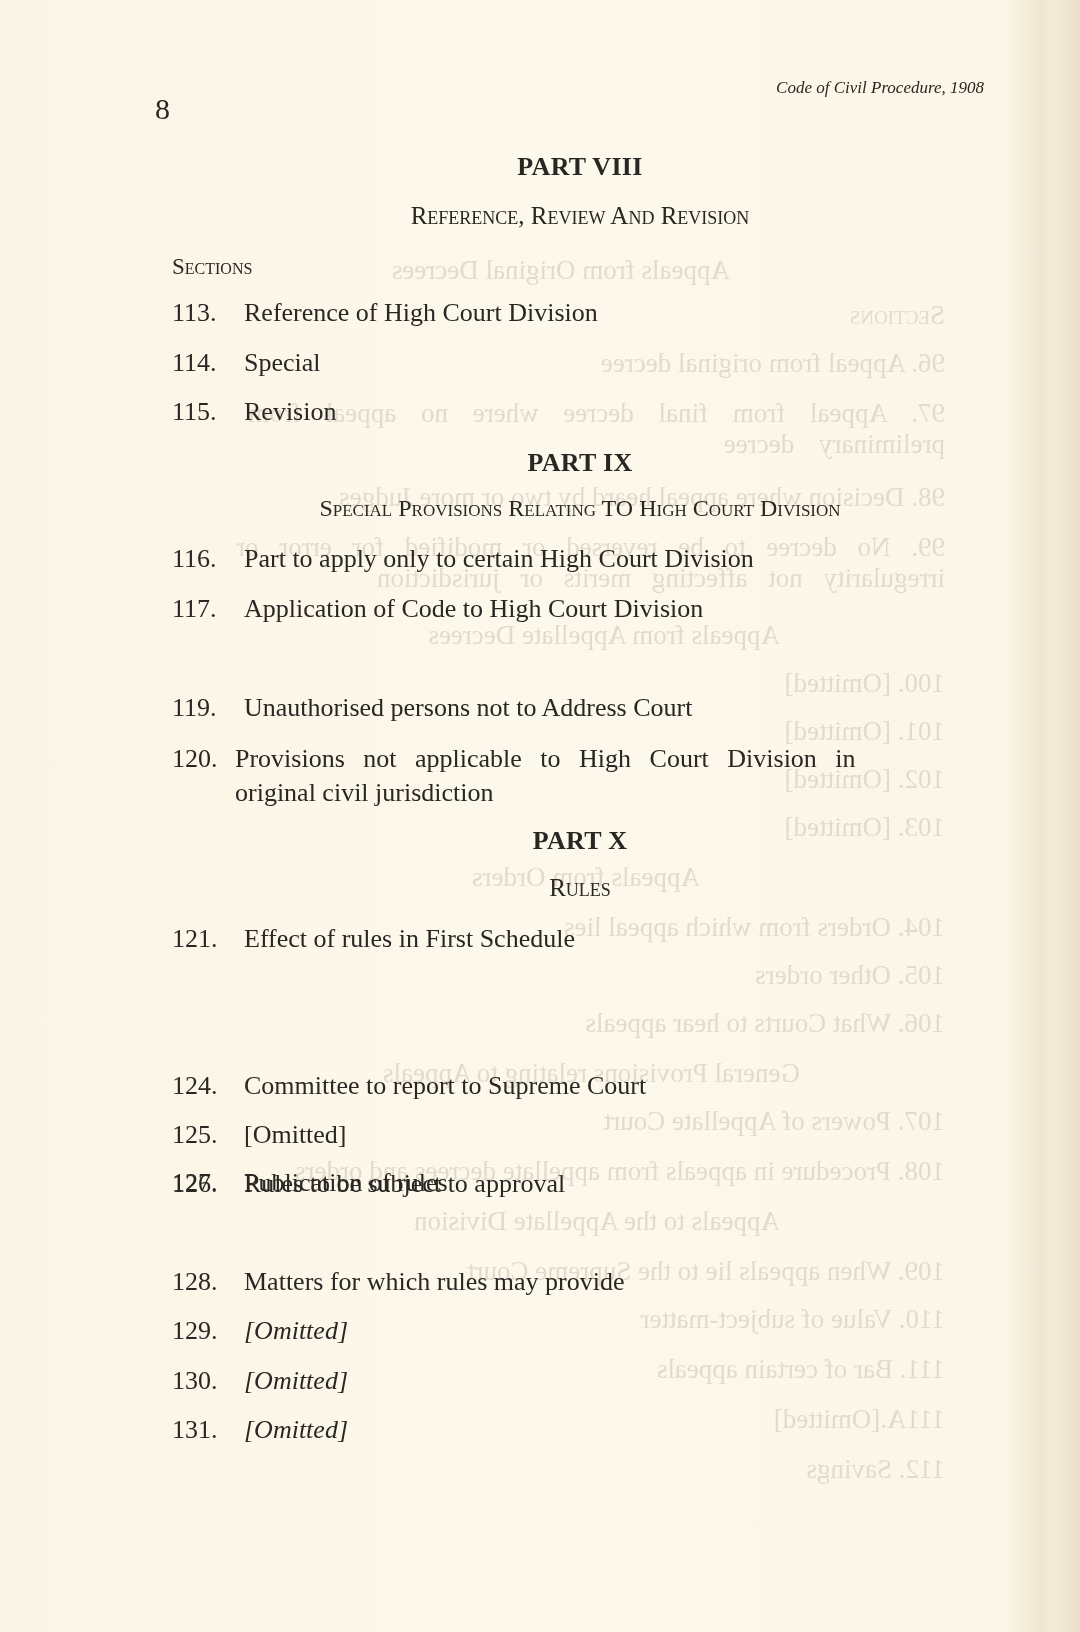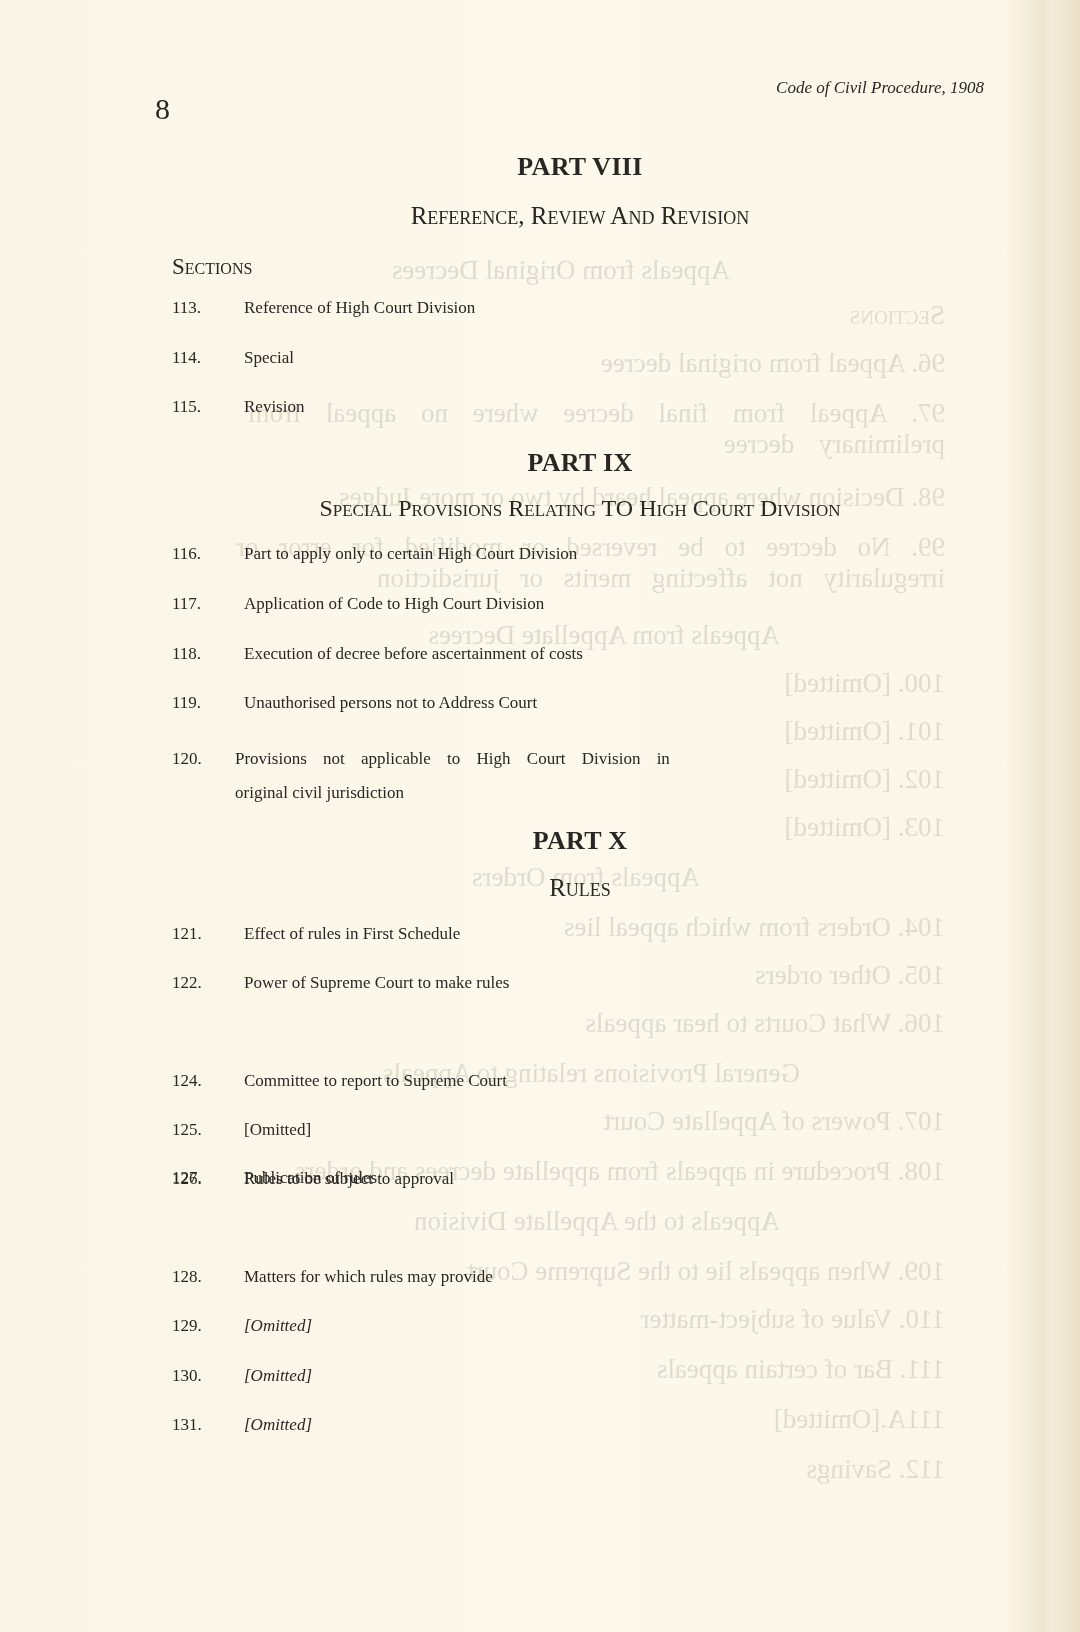--- a/index.html
+++ b/index.html
@@ -20,21 +20,21 @@
     color: #d8d2c2; opacity: 0.75;
     font-family: "Liberation Serif", serif;
     pointer-events: none;
   }
   .ghost .g { position: absolute; font-size: 27px; white-space: nowrap; }
   .page-number { position: absolute; left: 155px; top: 92px; font-size: 30px; }
   .running-head { position: absolute; right: 96px; top: 78px; font-size: 17px; font-style: italic; }
   .part-title { position: absolute; left: 0; width: 1160px; text-align: center; font-size: 26px; font-weight: bold; letter-spacing: 0.3px; }
   .part-subtitle { position: absolute; left: 0; width: 1160px; text-align: center; font-size: 25px; font-variant: small-caps; }
   .sections-label { position: absolute; left: 172px; top: 254px; font-size: 23px; font-variant: small-caps; }
-  .entry { position: absolute; left: 172px; font-size: 17px; white-space: nowrap; }
+  .entry { position: absolute; left: 172px; font-size: 26px; white-space: nowrap; }
   .entry .num { display: inline-block; width: 72px; }
   .entry.wrap { white-space: normal; width: 780px; }
   .entry.wrap .num { width: 63px; }
   .entry.wrap .text { display: inline; text-align: justify; word-spacing: 12px; }
   .entry .cont { display: block; margin-left: 63px; word-spacing: 0; }
   .ital { font-style: italic; }
 </style>
 </head>
 <body>
 
@@ -76,29 +76,27 @@
 
   <div class="entry" style="top:298px"><span class="num">113.</span><span>Reference of High Court Division</span></div>
   <div class="entry" style="top:348px"><span class="num">114.</span><span>Special</span></div>
   <div class="entry" style="top:397px"><span class="num">115.</span><span>Revision</span></div>
 
   <div class="part-title" style="top:448px">PART IX</div>
   <div class="part-subtitle" style="top:495px;font-size:24px">Special Provisions Relating TO High Court Division</div>
 
   <div class="entry" style="top:544px"><span class="num">116.</span><span>Part to apply only to certain High Court Division</span></div>
   <div class="entry" style="top:594px"><span class="num">117.</span><span>Application of Code to High Court Division</span></div>
-  <div class="entry" style="top:644px"><span class="num">118.</span><span>Execution of decree before ascertainment of costs</span></div>
   <div class="entry" style="top:693px"><span class="num">119.</span><span>Unauthorised persons not to Address Court</span></div>
   <div class="entry wrap" style="top:742px;line-height:34px"><span class="num">120.</span><span class="text">Provisions not applicable to High Court Division in</span><span class="cont">original civil jurisdiction</span></div>
 
   <div class="part-title" style="top:826px">PART X</div>
   <div class="part-subtitle" style="top:874px">Rules</div>
 
   <div class="entry" style="top:924px"><span class="num">121.</span><span>Effect of rules in First Schedule</span></div>
-  <div class="entry" style="top:973px"><span class="num">122.</span><span>Power of Supreme Court to make rules</span></div>
   <div class="entry" style="top:1071px"><span class="num">124.</span><span>Committee to report to Supreme Court</span></div>
   <div class="entry" style="top:1120px"><span class="num">125.</span><span>[Omitted]</span></div>
   <div class="entry" style="top:1169px"><span class="num">126.</span><span>Rules to be subject to approval</span></div>
   <div class="entry" style="top:1168px"><span class="num">127.</span><span>Publication of rules</span></div>
   <div class="entry" style="top:1267px"><span class="num">128.</span><span>Matters for which rules may provide</span></div>
   <div class="entry" style="top:1316px"><span class="num">129.</span><span class="ital">[Omitted]</span></div>
   <div class="entry" style="top:1366px"><span class="num">130.</span><span class="ital">[Omitted]</span></div>
   <div class="entry" style="top:1415px"><span class="num">131.</span><span class="ital">[Omitted]</span></div>
 
 </div>

